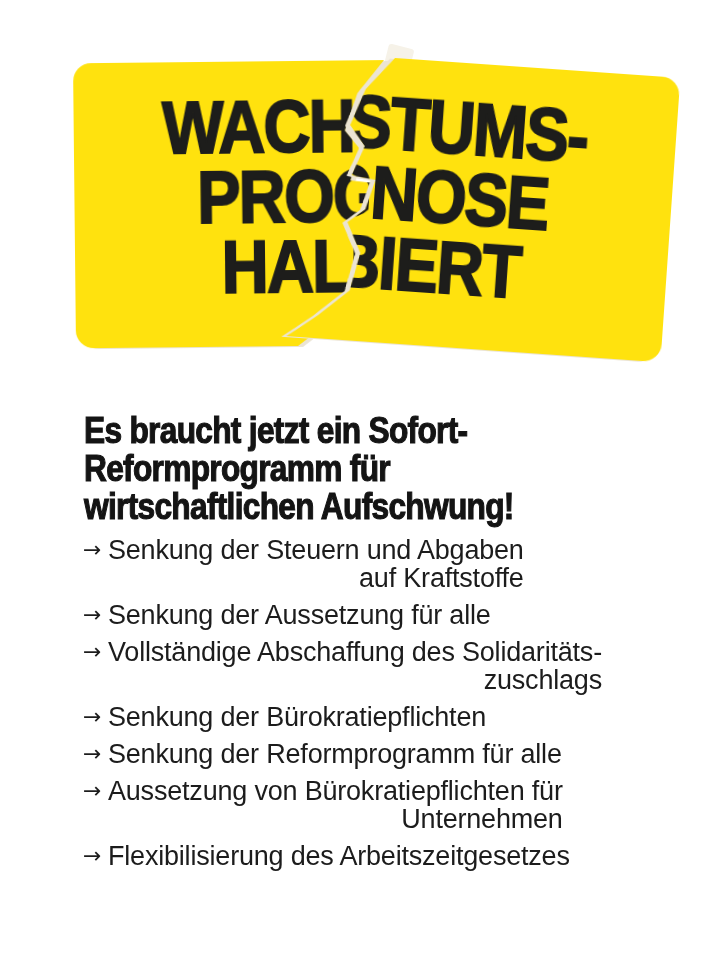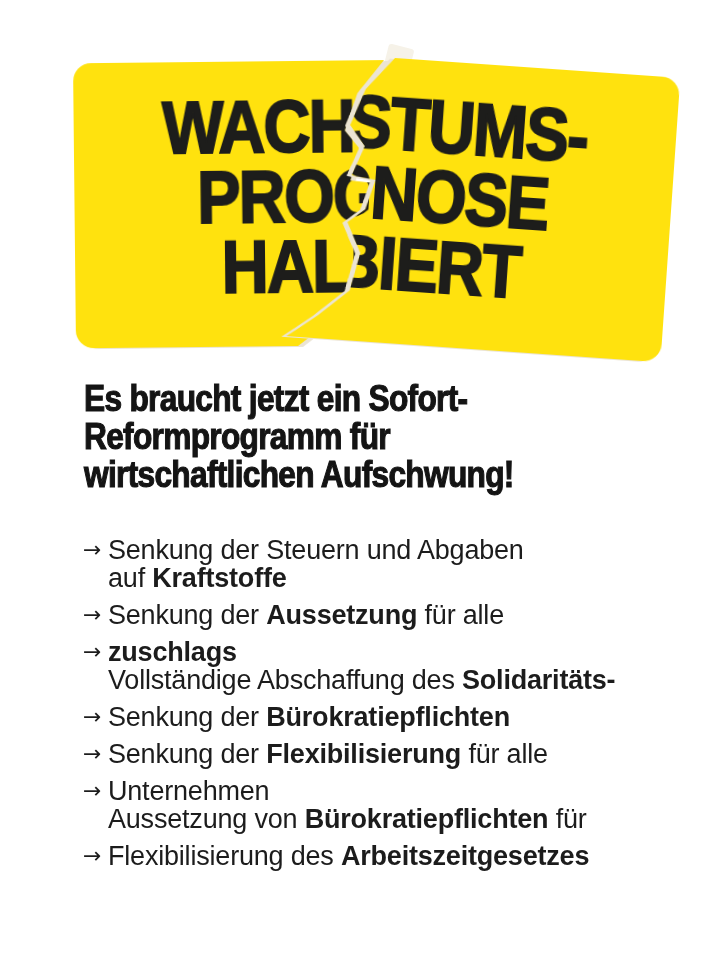--- a/index.html
+++ b/index.html
@@ -37,37 +37,37 @@
   .banner-line {
     display:block; font-size:74px; line-height:70px; font-weight:700;
     letter-spacing:-2px; color:var(--banner-text);
     -webkit-text-stroke:2px var(--banner-text);
     transform:scaleX(0.88); transform-origin:center; white-space:nowrap;
   }
   .tear-flap { position:absolute; left:312px; top:-14px; width:26px; height:32px;
     background:var(--flap); transform:rotate(14deg); border-radius:3px; }
 
   
-  .headline { position:absolute; left:84px; top:380px; }
+  .headline { position:absolute; left:84px; top:412px; }
   .headline-line {
     display:block; font-size:36px; line-height:38px; font-weight:700;
     letter-spacing:-0.8px; color:#141414;
     -webkit-text-stroke:1.1px #141414;
     transform:scaleX(0.88); transform-origin:left center; white-space:nowrap;
   }
 
   
   .reform-list { position:absolute; left:83px; top:536px; margin:0; padding:0;
     list-style:none; display:flex; flex-direction:column; gap:9px; }
   .item { display:flex; align-items:flex-start; }
   .arrow { width:25px; flex:0 0 25px; font-family:"DejaVu Sans", sans-serif;
     font-size:22px; line-height:28px; color:#1c1c1c; }
   .itext { font-size:27px; line-height:28px; letter-spacing:-0.2px; }
-  .itext .line { white-space:nowrap; }
-  .itext .b { font-weight:700; }
+  .itext .line { white-space:nowrap;text-align:right; }
+  .itext .b { font-weight:400; }
 </style>
 </head>
 <body style="--yellow: #FFE20E; --banner-text: #1D1D1B; --tear-edge: #EBE4D3; --flap: #F6F2E8;">
 
 <div class="poster">
 
   <div class="banner">
     <div class="tear-flap"></div>
 
     <div class="piece piece-left">
@@ -109,41 +109,41 @@
       </li>
       <li class="item">
         <span class="arrow">→</span>
         <div class="itext">
           <div class="line"><span>Senkung der </span><span class="b">Aussetzung</span><span> für alle</span></div>
         </div>
       </li>
       <li class="item">
         <span class="arrow">→</span>
         <div class="itext">
+          <div class="line"><span>Vollständige Abschaffung des </span><span class="b">Solidaritäts-</span></div>
           <div class="line"><span class="b">zuschlags</span></div>
-          <div class="line"><span>Vollständige Abschaffung des </span><span class="b">Solidaritäts-</span></div>
         </div>
       </li>
       <li class="item">
         <span class="arrow">→</span>
         <div class="itext">
           <div class="line"><span>Senkung der </span><span class="b">Bürokratiepflichten</span></div>
         </div>
       </li>
       <li class="item">
         <span class="arrow">→</span>
         <div class="itext">
-          <div class="line"><span>Senkung der </span><span class="b">Flexibilisierung</span><span> für alle</span></div>
+          <div class="line"><span>Senkung der </span><span class="b">Reformprogramm</span><span> für alle</span></div>
         </div>
       </li>
       <li class="item">
         <span class="arrow">→</span>
         <div class="itext">
+          <div class="line"><span>Aussetzung von </span><span class="b">Bürokratiepflichten</span><span> für</span></div>
           <div class="line"><span>Unternehmen</span></div>
-          <div class="line"><span>Aussetzung von </span><span class="b">Bürokratiepflichten</span><span> für</span></div>
         </div>
       </li>
       <li class="item">
         <span class="arrow">→</span>
         <div class="itext">
           <div class="line"><span>Flexibilisierung des </span><span class="b">Arbeitszeitgesetzes</span></div>
         </div>
       </li>
     </ul>
 

